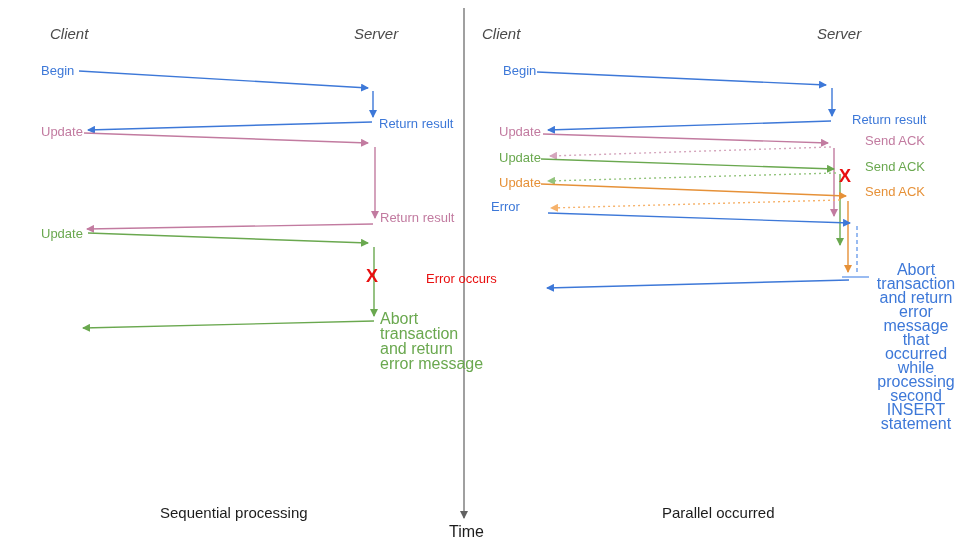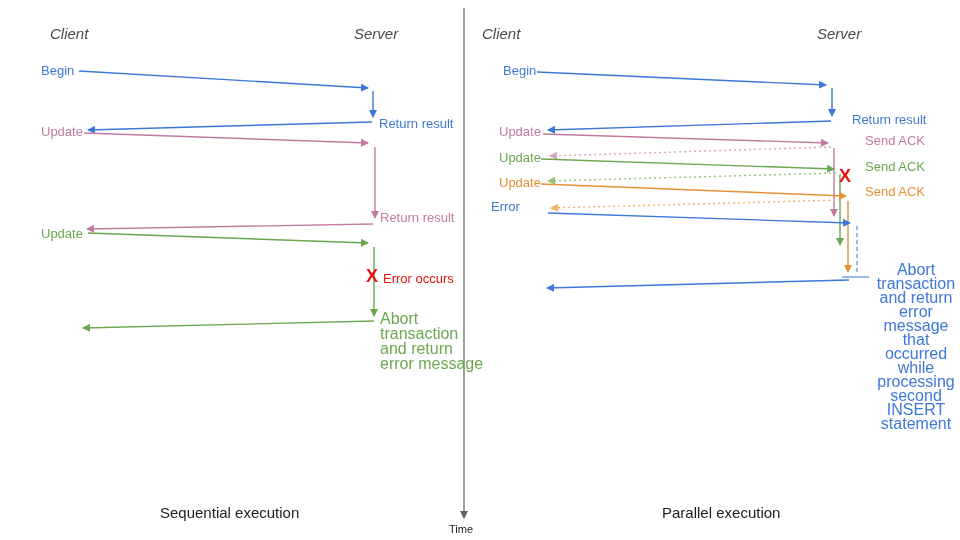--- a/index.html
+++ b/index.html
@@ -7,21 +7,21 @@
          font-family:"Liberation Sans",sans-serif;background:#ffffff;border-radius:17px;}
   #wires{position:absolute;left:0;top:0;width:960px;height:540px;}
 
   .lbl{position:absolute;font-size:13px;white-space:nowrap;}
   .hdr{font-size:15px;font-style:italic;color:var(--gray);}
   .cap{font-size:15px;color:#1c1c1c;}
   .note{font-size:16px;line-height:14px;white-space:pre-line;}
   .xmark{font-size:18px;font-weight:bold;color:var(--red);line-height:16px;}
   .c-blue{color:var(--blue);text-align:center;} .c-pink{color:var(--pink);}
   .c-green{color:var(--green);} .c-orange{color:var(--orange);}
-  .c-red{color:var(--red);} .c-black{color:#1c1c1c;}
+  .c-red{color:var(--red);margin-left:43px;} .c-black{color:#1c1c1c;}
 
   line{fill:none;stroke-width:1.4;}
   .st-blue{stroke:var(--blue);} .st-pink{stroke:var(--pink);}
   .st-green{stroke:var(--green);} .st-orange{stroke:var(--orange);}
   .st-bluel{stroke:var(--bluel);} .st-pinkl{stroke:var(--pinkl);}
   .st-greenl{stroke:var(--greenl);} .st-orangel{stroke:var(--orangel);}
   .st-axis{stroke:var(--axis);stroke-width:1.2;}
   .dot{stroke-dasharray:2 3;}
   .dash{stroke-dasharray:4 3;}
   .mf-blue{fill:var(--blue);} .mf-pink{fill:var(--pink);}
@@ -98,23 +98,23 @@
   <div class="lbl c-blue" style="left:379px;top:116px;">Return result</div>
   <div class="lbl c-pink" style="left:41px;top:124px;">Update</div>
   <div class="lbl c-pink" style="left:380px;top:210px;">Return result</div>
   <div class="lbl c-green" style="left:41px;top:226px;">Update</div>
   <div class="lbl xmark" style="left:366px;top:268px;">X</div>
   <div class="lbl c-red" style="left:383px;top:271px;">Error occurs</div>
   <div class="lbl note c-green" style="left:380px;top:311px;line-height:15px;">Abort
 transaction
 and return
 error message</div>
-  <div class="lbl cap" style="left:160px;top:504px;">Sequential execution</div>
+  <div class="lbl cap" style="left:160px;top:504px;">Sequential processing</div>
 
-  <div class="lbl c-black" style="left:449px;top:523px;font-size:11px;text-align:center;">Time</div>
+  <div class="lbl c-black" style="left:449px;top:523px;font-size:16px;text-align:center;">Time</div>
 
   <div class="lbl hdr" style="left:482px;top:25px;">Client</div>
   <div class="lbl hdr" style="left:817px;top:25px;">Server</div>
   <div class="lbl c-blue" style="left:503px;top:63px;">Begin</div>
   <div class="lbl c-blue" style="left:852px;top:112px;">Return result</div>
   <div class="lbl c-pink" style="left:499px;top:124px;">Update</div>
   <div class="lbl c-pink" style="left:865px;top:133px;">Send ACK</div>
   <div class="lbl c-green" style="left:499px;top:150px;">Update</div>
   <div class="lbl c-green" style="left:865px;top:159px;">Send ACK</div>
   <div class="lbl c-orange" style="left:499px;top:175px;">Update</div>
@@ -124,15 +124,15 @@
   <div class="lbl note c-blue" style="left:872px;top:263px;">Abort
 transaction
 and return
 error message
 that occurred
 while
 processing
 second
 INSERT
 statement</div>
-  <div class="lbl cap" style="left:662px;top:504px;">Parallel execution</div>
+  <div class="lbl cap" style="left:662px;top:504px;">Parallel occurred</div>
 
 </div>
 
 </body></html>

